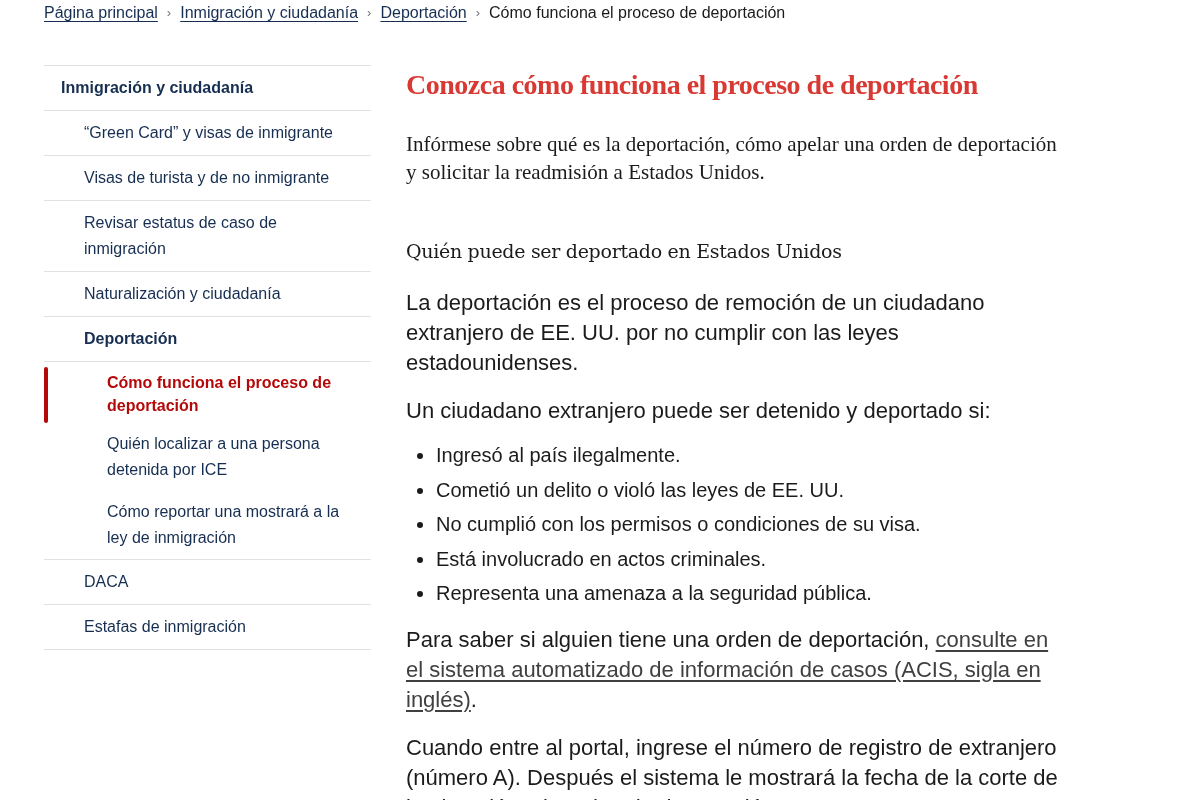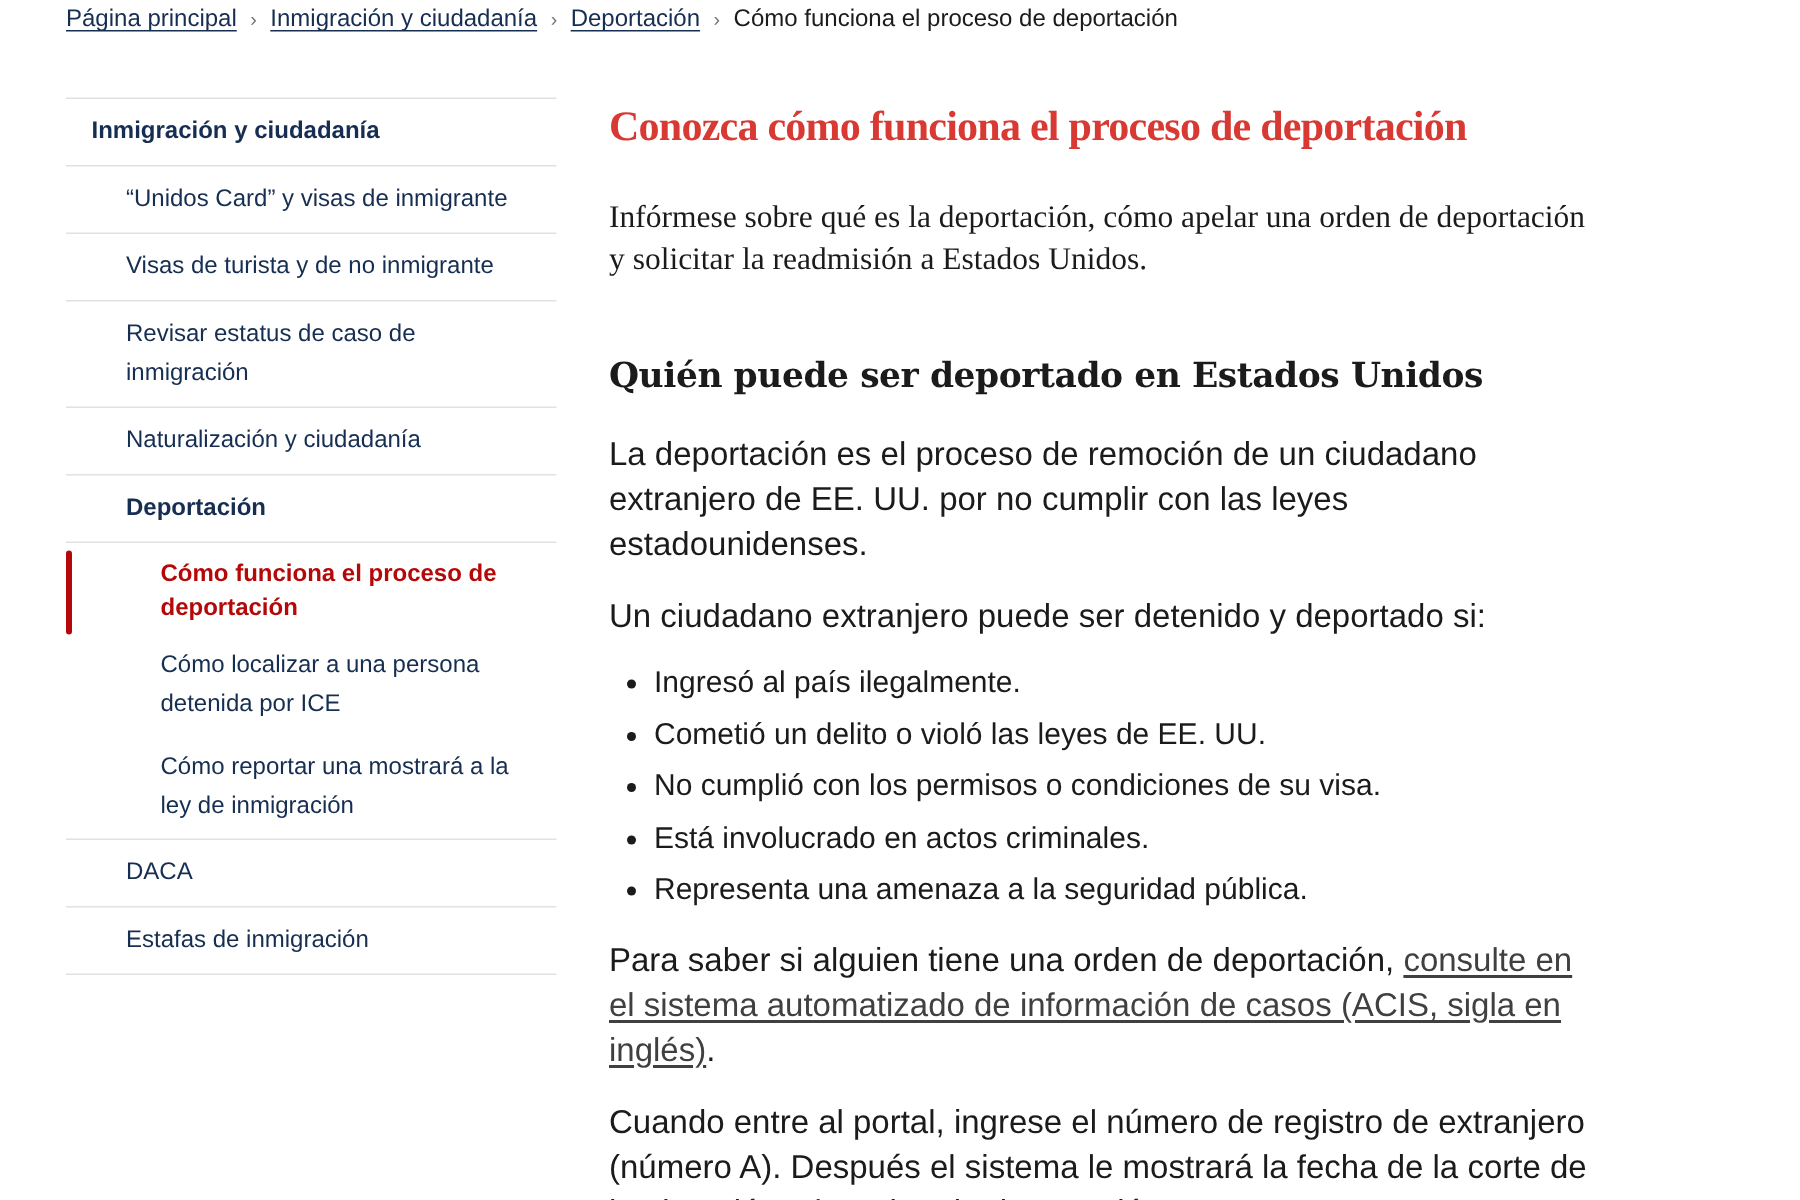--- a/index.html
+++ b/index.html
@@ -26,50 +26,50 @@
   .sidebar .sub .subitem.active::before { content: ""; position: absolute; left: 0; top: 5px; bottom: 0;
                            width: 4px; background: #b50909; border-radius: 2px; }
   .sidebar .last { border-bottom: 1px solid #dfe1e2; }
 
   
   .main { position: absolute; left: 406px; top: 60px; width: 660px; }
   h1 { font-family: Liberation Serif, serif; color: #d83933; font-size: 28px;
        line-height: 42px; margin: 4px 0 24px 0; font-weight: bold; letter-spacing: -0.5px; }
   .lede { font-family: "Liberation Serif", "DejaVu Serif", serif; font-size: 21px; line-height: 28px;
           margin: 12px 0 50px 0; color: #1b1b1b; }
-  h2 { font-family: "DejaVu Serif", "Liberation Serif", serif; font-size: 23px; line-height: 30px;
-       margin: 0 0 22px 0; font-weight: bold; color: #1b1b1b; letter-spacing: -0.3px; }
+  h2 { font-family: "DejaVu Serif", "Liberation Serif", serif; font-size: 19px; line-height: 30px;
+       margin: 0 0 22px 0; font-weight: normal; color: #1b1b1b; letter-spacing: -0.3px; }
   p { font-size: 22px; line-height: 30px; margin: 0 0 18px 0; color: #1b1b1b; }
   ul { margin: -6px 0 14px 0; padding-left: 30px; }
   ul li { font-size: 20px; line-height: 34.5px; color: #1b1b1b; }
   a.inline { color: #404040; text-decoration: underline; text-underline-offset: 3px; }
 </style>
 </head>
 <body>
 
 <nav class="breadcrumb">
   <a href="#">Página principal</a>
   <span class="sep">›</span>
   <a href="#">Inmigración y ciudadanía</a>
   <span class="sep">›</span>
   <a href="#">Deportación</a>
   <span class="sep">›</span>
   <span class="current">Cómo funciona el proceso de deportación</span>
 </nav>
 
 <aside class="sidebar">
   <div class="item top">Inmigración y ciudadanía</div>
-  <div class="item">“Unidos Card” y visas de inmigrante</div>
+  <div class="item">“Green Card” y visas de inmigrante</div>
   <div class="item">Visas de turista y de no inmigrante</div>
   <div class="item" style="padding-right:90px">Revisar estatus de caso de inmigración</div>
   <div class="item">Naturalización y ciudadanía</div>
   <div class="item bold">Deportación</div>
   <div class="sub">
     <div class="subitem active" style="padding-top:9px;padding-bottom:6px;padding-right:30px">Cómo funciona el proceso de deportación</div>
-    <div class="subitem" style="padding-right:40px">Cómo localizar a una persona detenida por ICE</div>
+    <div class="subitem" style="padding-right:40px">Quién localizar a una persona detenida por ICE</div>
     <div class="subitem" style="padding-right:20px">Cómo reportar una mostrará a la ley de inmigración</div>
   </div>
   <div class="item">DACA</div>
   <div class="item last">Estafas de inmigración</div>
 </aside>
 
 <main class="main">
   <h1>Conozca cómo funciona el proceso de deportación</h1>
   <p class="lede">Infórmese sobre qué es la deportación, cómo apelar una orden de deportación y solicitar la readmisión a Estados Unidos.</p>
   <h2>Quién puede ser deportado en Estados Unidos</h2>

